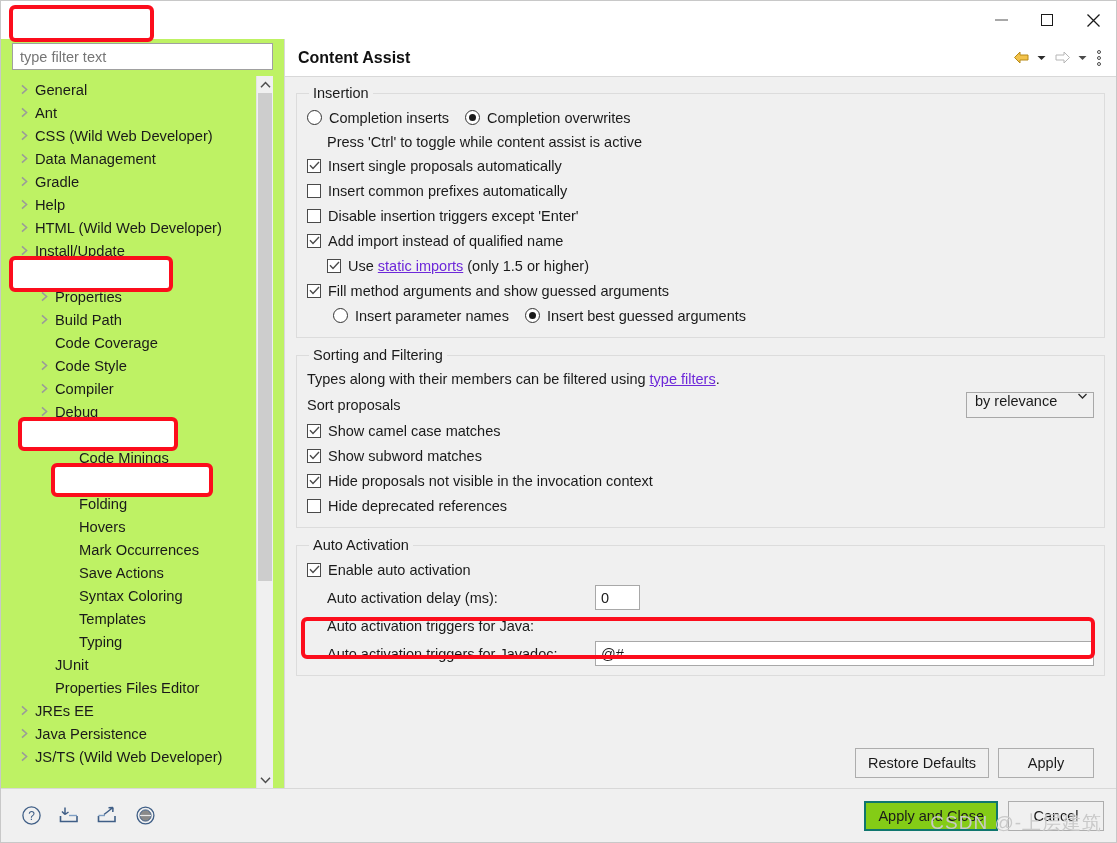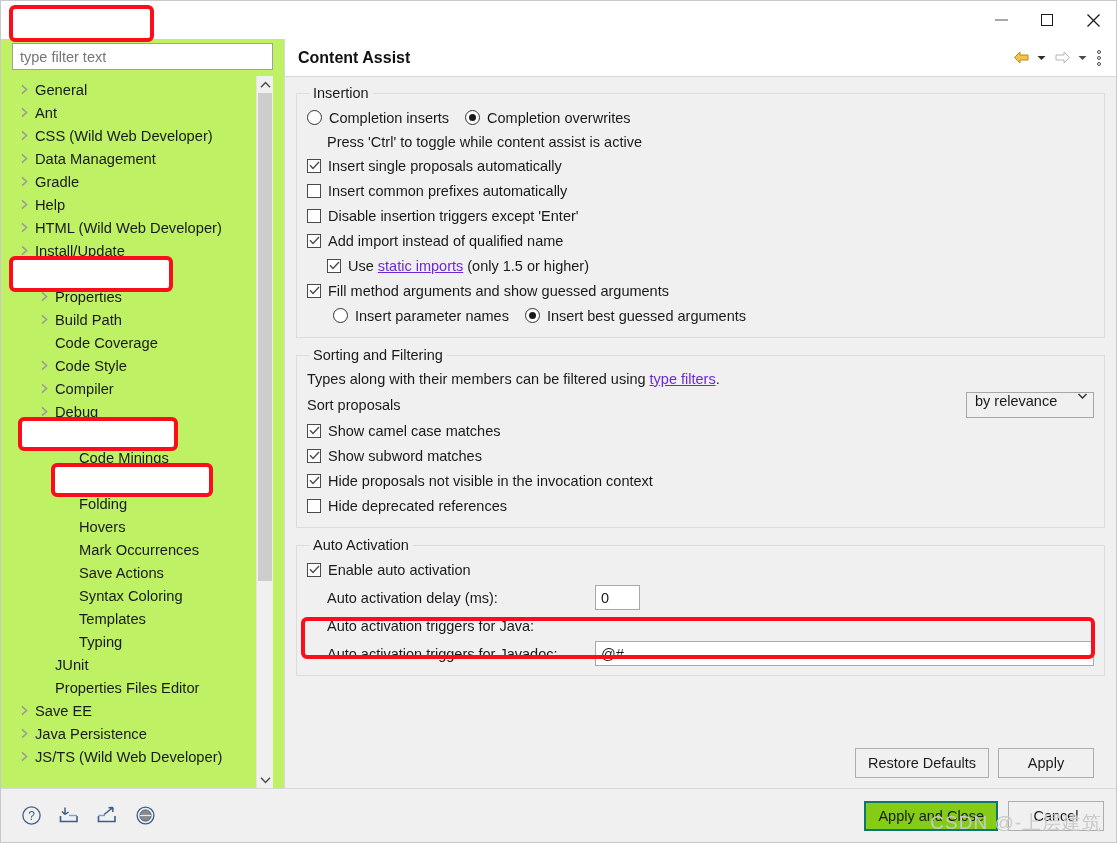--- a/index.html
+++ b/index.html
@@ -480,21 +480,21 @@
             <div class="tnode lvl1">
               <span class="nokid"></span>
               <span class="lbl">Properties Files Editor</span>
             </div>
             <div class="tnode lvl0">
               <span class="arrow">
                 <svg width="9" height="11" viewBox="0 0 9 11">
                   <path d="M2 1.4 L6.6 5.5 L2 9.6" fill="none" stroke="#9a9a9a" stroke-width="1.5"></path>
                 </svg>
               </span>
-              <span class="lbl">Save EE</span>
+              <span class="lbl">JREs EE</span>
             </div>
             <div class="tnode lvl0">
               <span class="arrow">
                 <svg width="9" height="11" viewBox="0 0 9 11">
                   <path d="M2 1.4 L6.6 5.5 L2 9.6" fill="none" stroke="#9a9a9a" stroke-width="1.5"></path>
                 </svg>
               </span>
               <span class="lbl">Java Persistence</span>
             </div>
             <div class="tnode lvl0">

